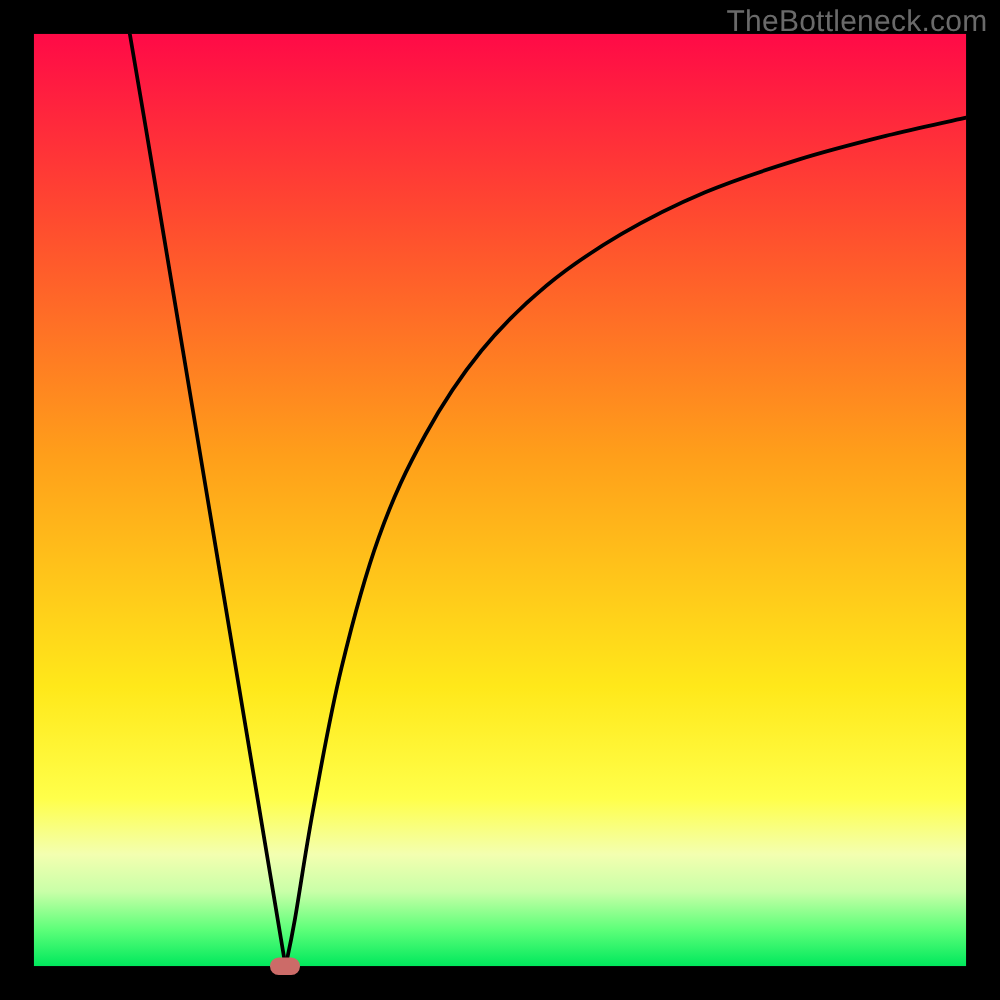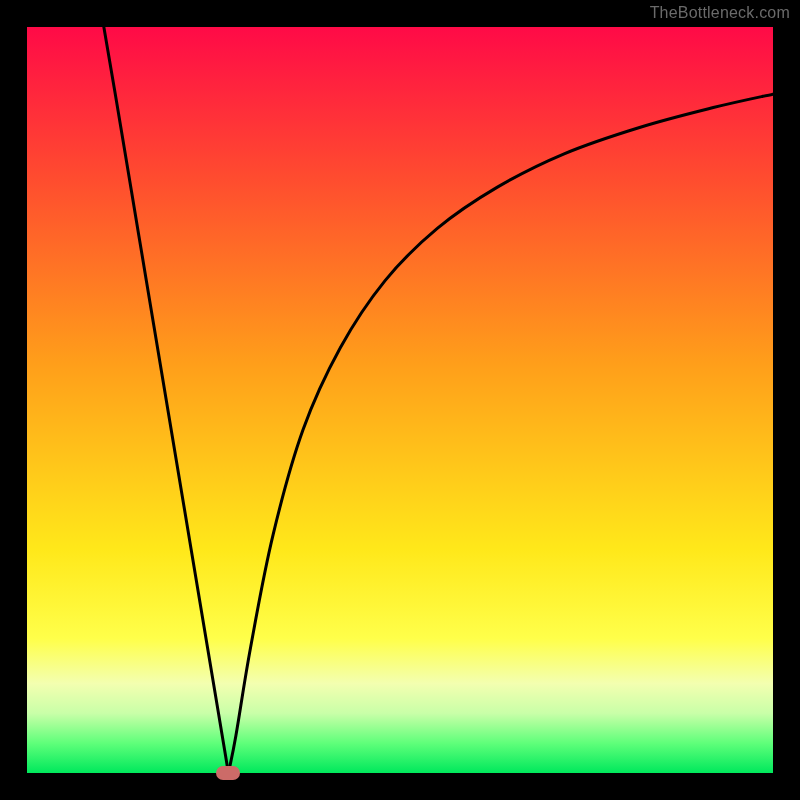--- a/index.html
+++ b/index.html
@@ -25,21 +25,21 @@
     top: 0;
     width: 746px;
     height: 746px;
     display: block;
   }
   .attribution {
     position: absolute;
     top: 4px;
     right: 10px;
     color: #6a6a6a;
-    font-size: 16px;
+    font-size: 24px;
     font-weight: 500;
     letter-spacing: 0.2px;
   }
   .marker {
     position: absolute;
     border-radius: 8px;
     background: #cc6b68;
   }
 </style>
 </head>

